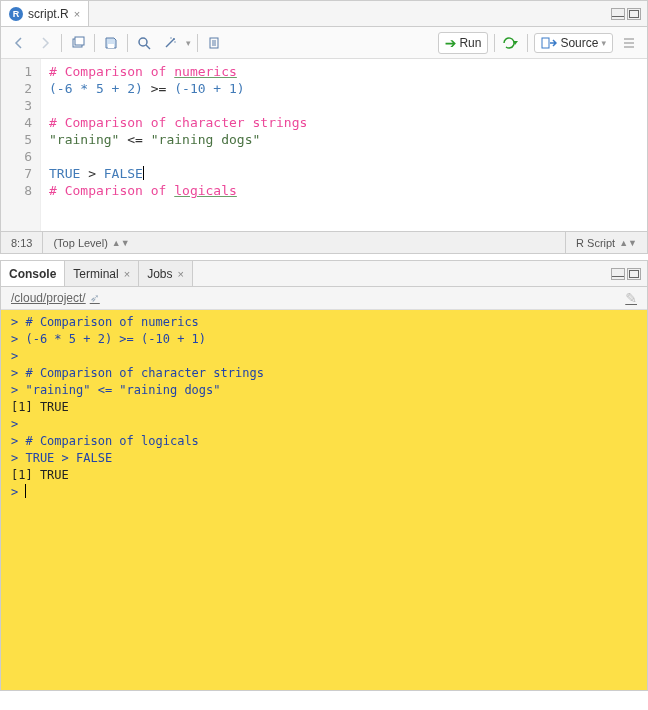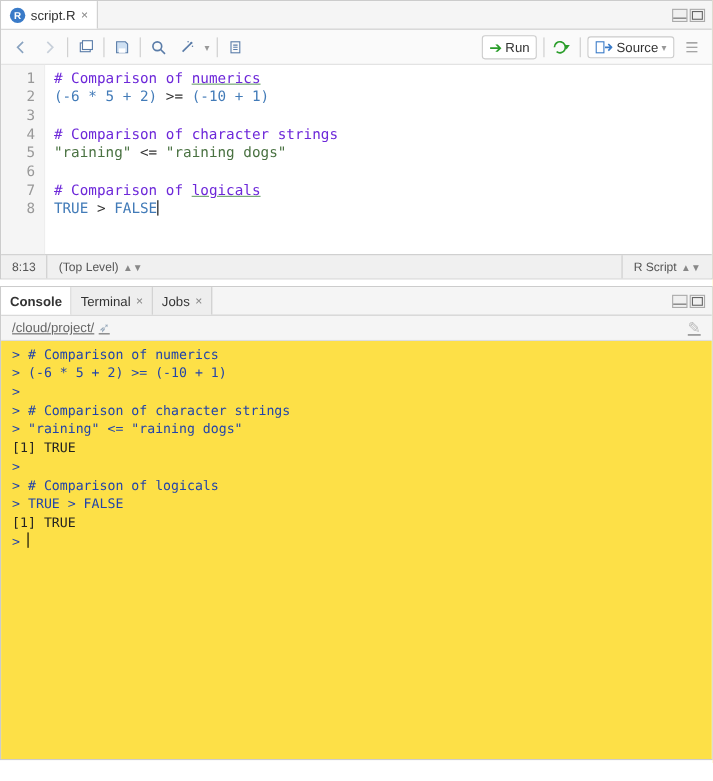--- a/index.html
+++ b/index.html
@@ -19,21 +19,21 @@
   .tb-sep { width: 1px; height: 18px; background: #ccc; }
   .tb-right { margin-left: auto; display: flex; align-items: center; gap: 6px; }
   .run-btn { display: flex; align-items: center; gap: 3px; padding: 2px 6px; border: 1px solid #ccc; border-radius: 3px; background: #fff; cursor: pointer; }
   .run-arrow { color: #2a9d2a; font-size: 14px; }
   .src-arrow { color: #3a7bc8; font-size: 14px; }
   .editor { display: flex; font-family: "Lucida Console", Monaco, monospace; font-size: 13px; height: 172px; background: #fff; }
   .gutter { background: #f5f5f5; color: #999; text-align: right; padding: 4px 8px 4px 4px; user-select: none; width: 40px; border-right: 1px solid #eee; }
   .gutter div { height: 17px; line-height: 17px; }
   .code { padding: 4px 8px; line-height: 17px; }
   .code div { height: 17px; white-space: pre; }
-  .c-comment { color: #6d28d9; }
+  .c-comment { color: #ec4899; }
   .c-op { color: #333; }
   .c-num { color: #427bb8; }
   .c-str { color: #4a7242; }
   .c-const { color: #427bb8; }
   .c-underline { text-decoration: underline; text-decoration-color: #6aa06a; }
   .cursor { display: inline-block; width: 1px; background: #000; height: 14px; vertical-align: -2px; }
   .statusbar { display: flex; align-items: center; background: #f0f0f0; border-top: 1px solid #ccc; height: 22px; font-size: 11px; color: #555; }
   .status-pos { padding: 0 10px; border-right: 1px solid #ccc; height: 100%; display: flex; align-items: center; text-align: right; }
   .status-scope { padding: 0 10px; flex: 1; display: flex; align-items: center; gap: 4px; }
   .status-lang { padding: 0 10px; border-left: 1px solid #ccc; height: 100%; display: flex; align-items: center; gap: 4px; }
@@ -158,22 +158,22 @@
         <div>7</div>
         <div>8</div>
     </div>
     <div class="code">
       <div><span class="c-comment"><span># Comparison of </span><span class="c-underline">numerics</span></span></div>
       <div><span class="c-num"><span>(-6 * 5 + 2) </span></span><span class="c-op">&gt;= </span><span class="c-num">(-10 + 1)</span></div>
       <div></div>
       <div><span class="c-comment"># Comparison of character strings</span></div>
       <div><span class="c-str">"raining"</span><span class="c-op"> &lt;= </span><span class="c-str">"raining dogs"</span></div>
       <div></div>
+      <div><span class="c-const">TRUE</span><span class="c-op"> &gt; </span><span class="c-const">FALSE</span><span class="cursor"></span></div>
       <div><span class="c-comment"><span># Comparison of </span><span class="c-underline">logicals</span></span></div>
-      <div><span class="c-const">TRUE</span><span class="c-op"> &gt; </span><span class="c-const">FALSE</span><span class="cursor"></span></div>
     </div>
   </div>
 
   <div class="statusbar">
     <div class="status-pos">8:13</div>
     <div class="status-scope">
       <span>(Top Level)</span>
         <span class="upd">▲▼</span>
     </div>
     <div class="status-lang">

